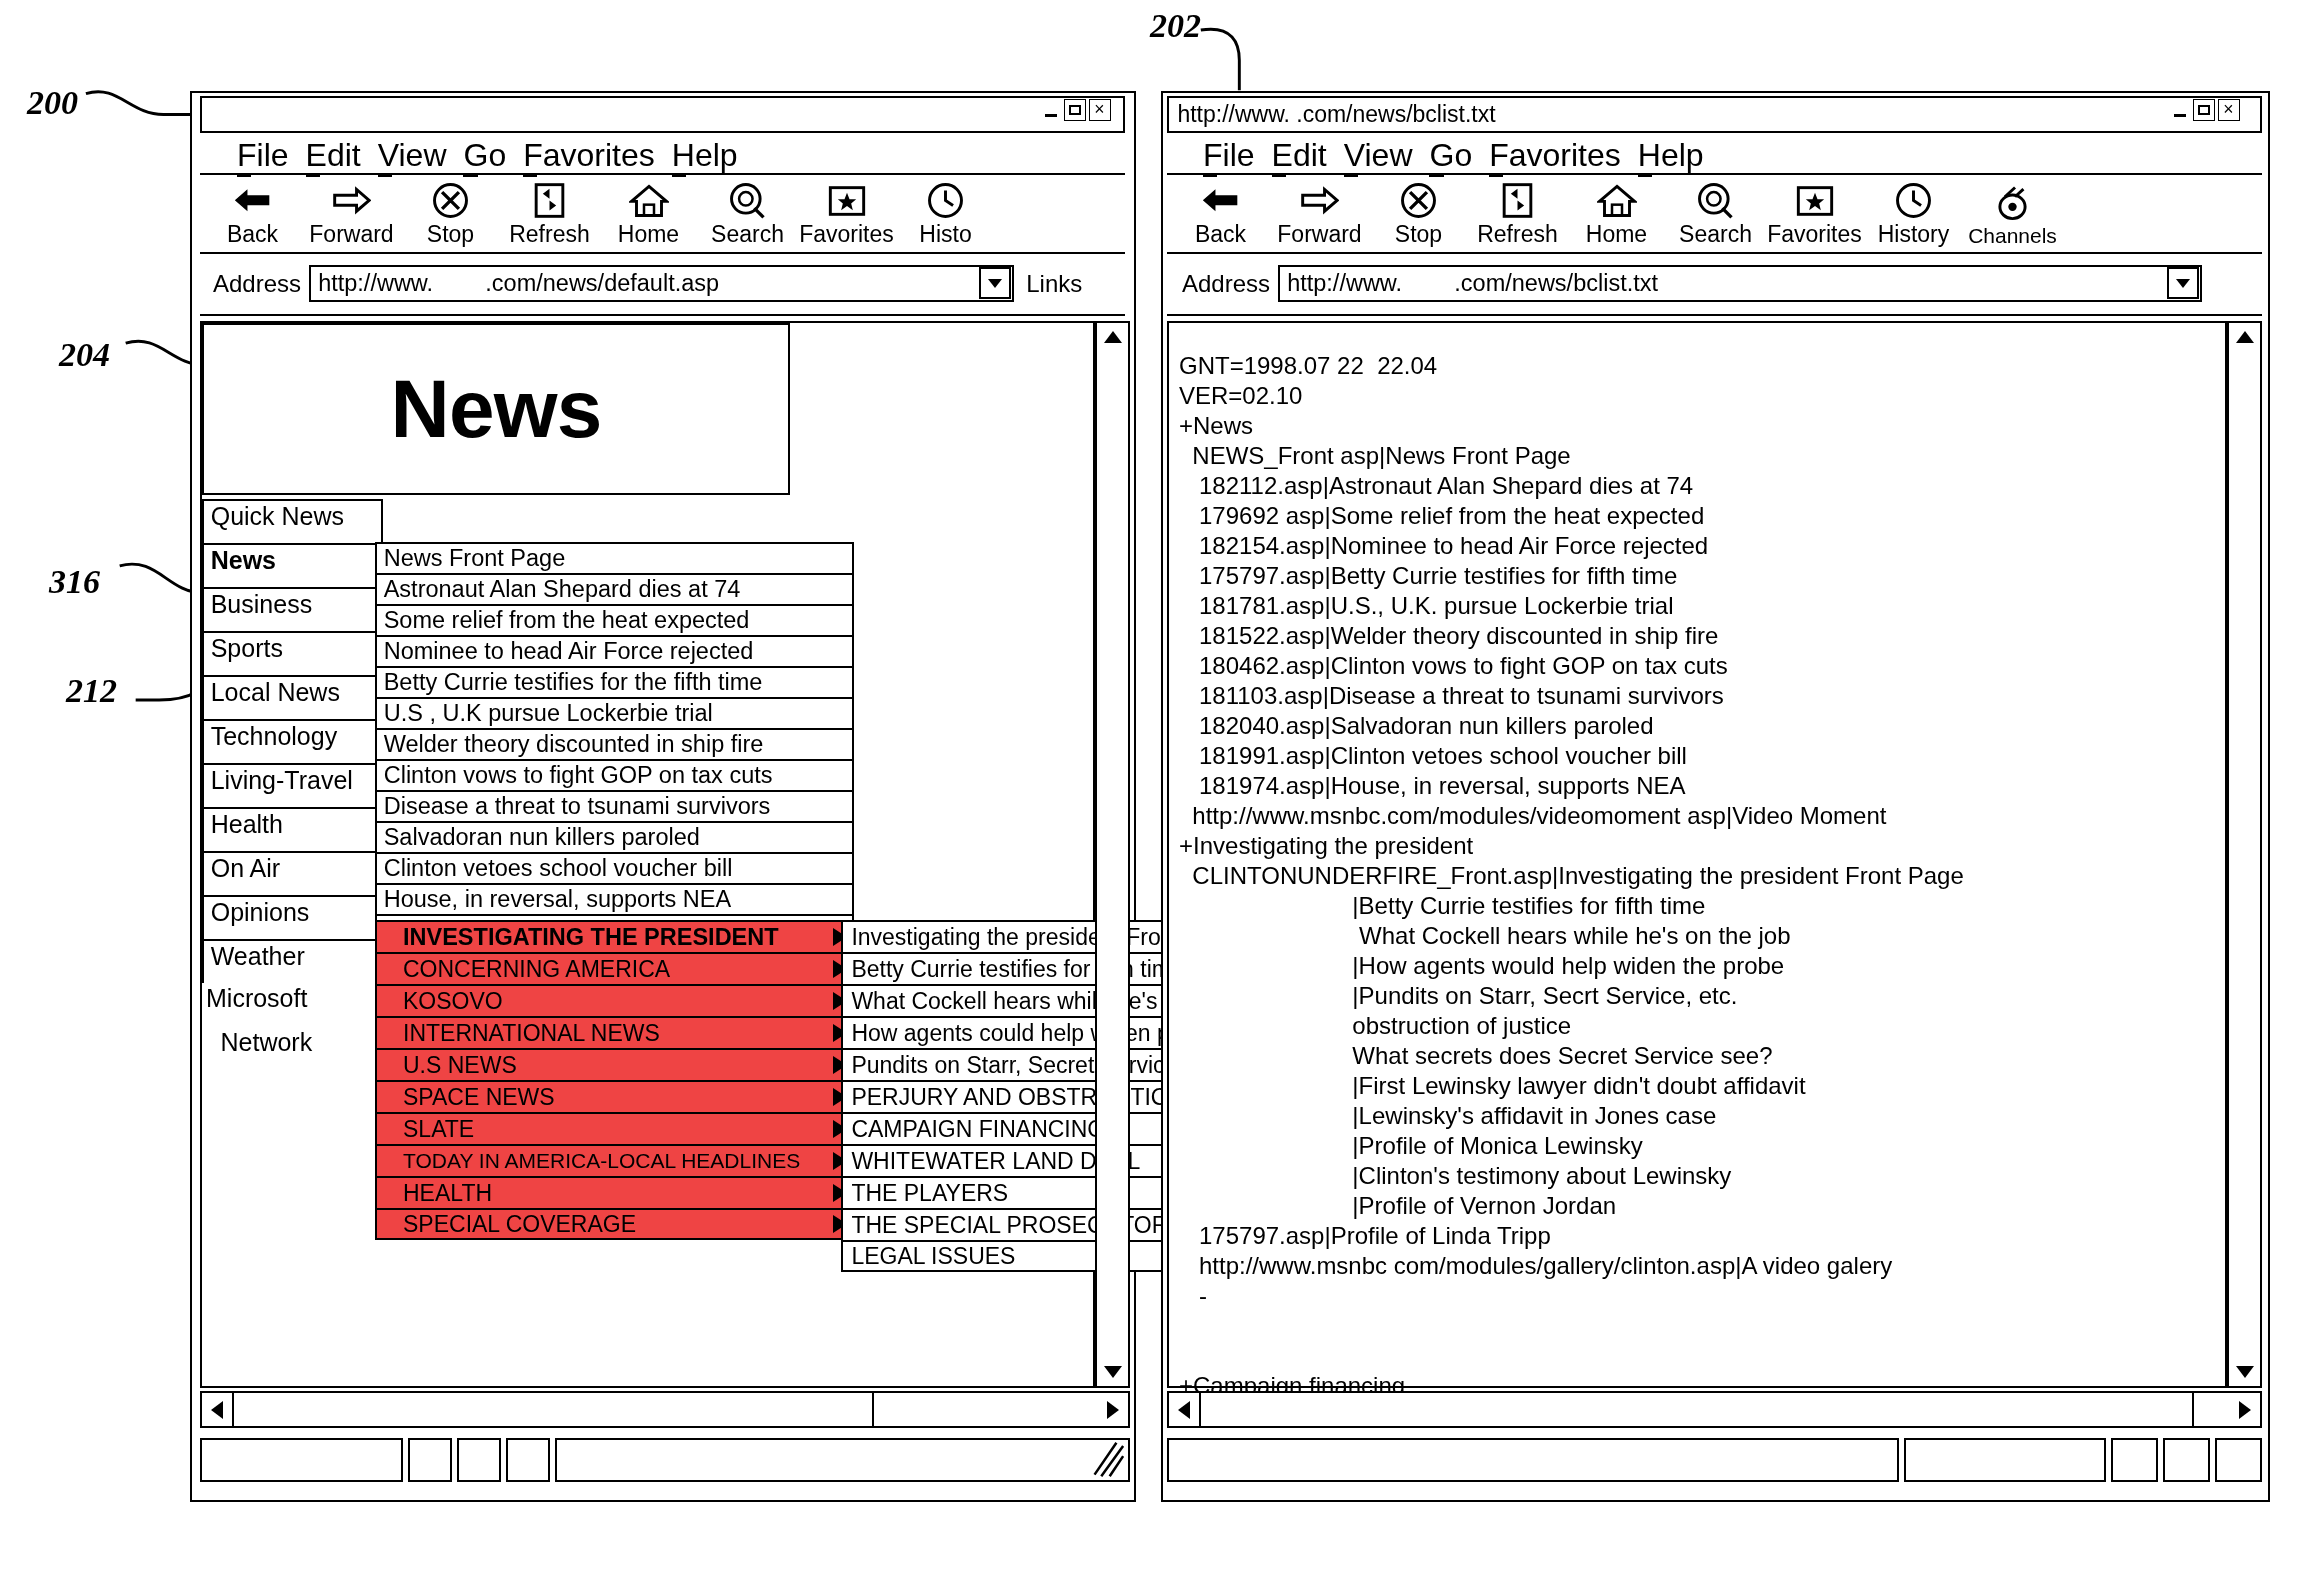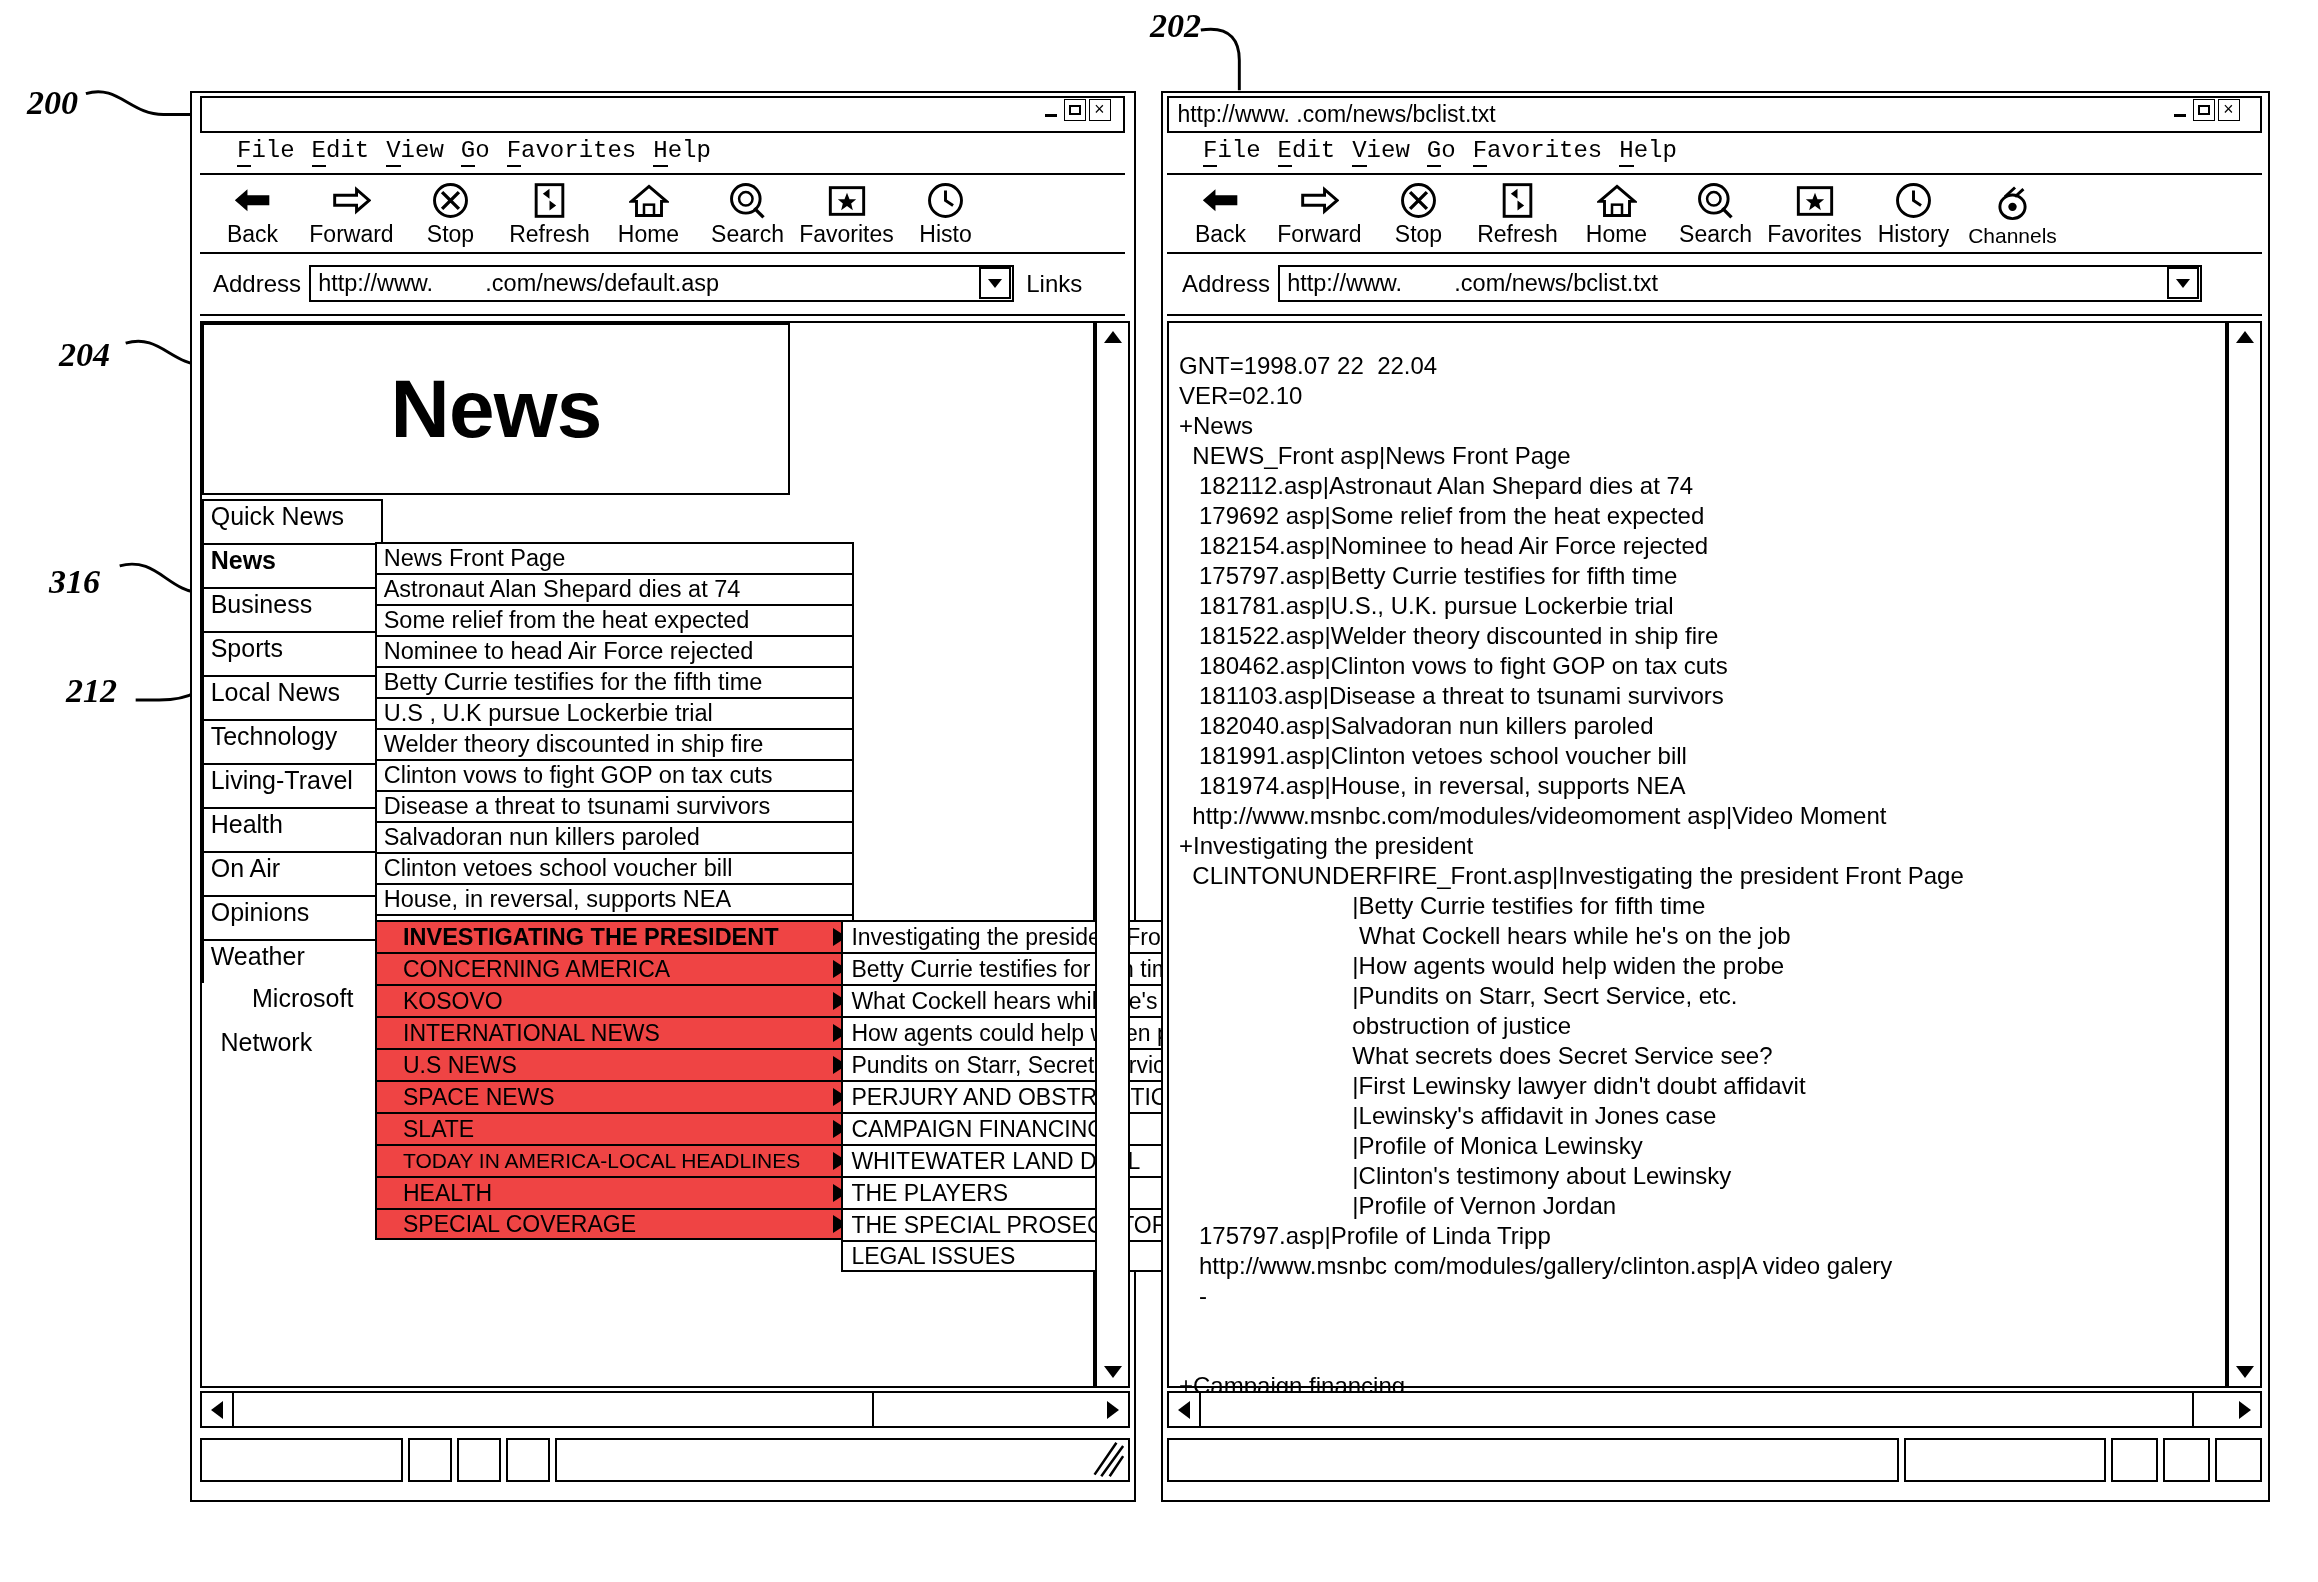--- a/index.html
+++ b/index.html
@@ -30,21 +30,21 @@
     width:22px;height:22px;border:1.7px solid #000;box-sizing:border-box;
     display:flex;align-items:center;justify-content:center;background:#fff;
     font-size:17px;line-height:1;margin-left:2.5px;
   }
   .wbtn.min{border:none;width:20px;position:relative;}
   .wbtn.min::after{content:"";position:absolute;bottom:4.2px;left:3.4px;width:12.6px;height:2.5px;background:#000;}
   .wbtn.max::after{content:"";width:11.8px;height:10px;border:2.5px solid #000;box-sizing:border-box;display:block;}
   .wbtn.close{font-size:17.6px;font-weight:400;}
 
   
-  .menubar{position:absolute;display:flex;align-items:flex-start;gap:17px;font-size:24px;font-family:Liberation Mono, monospace;}
+  .menubar{position:absolute;display:flex;align-items:flex-start;gap:17px;font-size:32px;}
   .menubar span{position:relative;white-space:nowrap;}
   .menubar span::after{
     content:"";position:absolute;left:0;bottom:-2.5px;width:14.3px;height:1.7px;background:#000;
   }
   .sep-line{position:absolute;height:1.7px;background:#000;}
 
   
   .toolbar{position:absolute;display:flex;align-items:flex-end;}
   .tbtn{display:flex;flex-direction:column;align-items:center;width:99px;}
   .tbtn .glyph{height:39px;display:flex;align-items:center;justify-content:center;}
@@ -305,21 +305,21 @@
     <div class="catitem bold">News</div>
     <div class="catitem">Business</div>
     <div class="catitem">Sports</div>
     <div class="catitem">Local News</div>
     <div class="catitem">Technology</div>
     <div class="catitem">Living-Travel</div>
     <div class="catitem">Health</div>
     <div class="catitem">On Air</div>
     <div class="catitem">Opinions</div>
     <div class="catitem">Weather</div>
-    <div class="catitem noborder" style="padding-left:17px;margin-left:33px;">Microsoft</div>
+    <div class="catitem noborder" style="padding-left:4px;">Microsoft</div>
     <div class="catitem noborder">Network</div>
   </div>
 
   <div class="hlist" style="left:375px;top:542px;width:479px;">
     <div class="hitem">News Front Page</div>
     <div class="hitem">Astronaut Alan Shepard dies at 74</div>
     <div class="hitem">Some relief from the heat expected</div>
     <div class="hitem">Nominee to head Air Force rejected</div>
     <div class="hitem">Betty Currie testifies for the fifth time</div>
     <div class="hitem">U.S , U.K  pursue Lockerbie trial</div>

